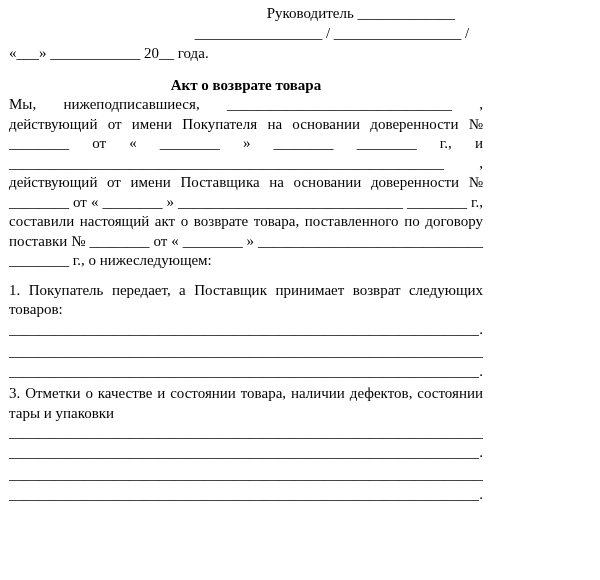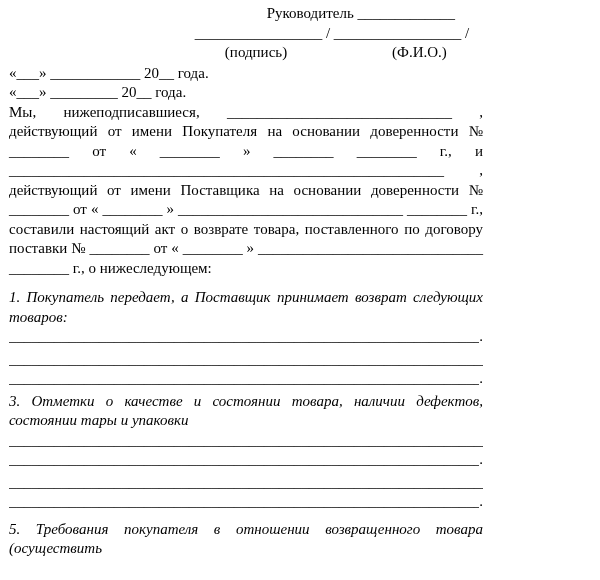--- a/index.html
+++ b/index.html
@@ -23,45 +23,41 @@
   .top-date { margin-top: 1px; }
 
   .title { text-align: center; font-weight: bold; margin-top: 12px; }
   .num, .doc-date { text-align: left; }
 
   .preamble { margin-top: 0; text-align: justify; }
 
   .section { margin-top: 3px; }
   .section.first { margin-top: 10px; }
   .section.last { margin-top: 8px; }
-  .heading { text-align: justify; font-style: italic; }
+  .heading { text-align: justify; }
   .force-just { text-align: justify; text-align-last: justify; }
 
   
   .fill-line { display: flex; align-items: baseline; width: 100%; }
   .fill-rule { flex: 1 1 0; min-width: 0; overflow: hidden; white-space: nowrap; }
   .fill-tail { flex: 0 0 auto; }
 </style>
 </head>
 <body>
 
 <div class="page">
 
   <div class="approval-block">
     <div class="appr-manager">Руководитель _____________</div>
     <div class="appr-sign">_________________ / _________________ /</div>
-    <div class="appr-captions">
-      <span class="cap-sign">(подпись)</span>
-      <span class="cap-name">(Ф.И.О.)</span>
-    </div>
   </div>
 
   <div class="top-date">«___» ____________ 20__ года.</div>
 
-  <div class="doc-date">«___» _________ 20__ года.</div>
+  <div class="title">Акт о возврате товара</div>
 
   <p class="preamble">Мы, нижеподписавшиеся, ______________________________ , действующий от имени Покупателя на основании доверенности № ________ от « ________ » ________ ________ г., и __________________________________________________________ , действующий от имени Поставщика на основании доверенности № ________ от « ________ » ______________________________ ________ г., составили настоящий акт о возврате товара, поставленного по договору поставки № ________ от « ________ » ______________________________ ________ г., о нижеследующем:</p>
 
   <div class="section first">
     <div class="heading force-just">1. Покупатель передает, а Поставщик принимает возврат следующих товаров:</div>
     <div class="fill-line">
         <span class="fill-rule">________________________________________________________________________________________________________________________</span>
         <span class="fill-tail">.</span>
       </div>
   </div>
@@ -93,17 +89,14 @@
     <div class="fill-line">
         <span class="fill-rule">________________________________________________________________________________________________________________________</span>
         <span class="fill-tail"></span>
       </div>
     <div class="fill-line">
         <span class="fill-rule">________________________________________________________________________________________________________________________</span>
         <span class="fill-tail">.</span>
       </div>
   </div>
 
-  <div class="section last">
-    <div class="heading force-just">5. Требования покупателя в отношении возвращенного товара (осуществить</div>
-  </div>
 
 </div>
 
 </body></html>

